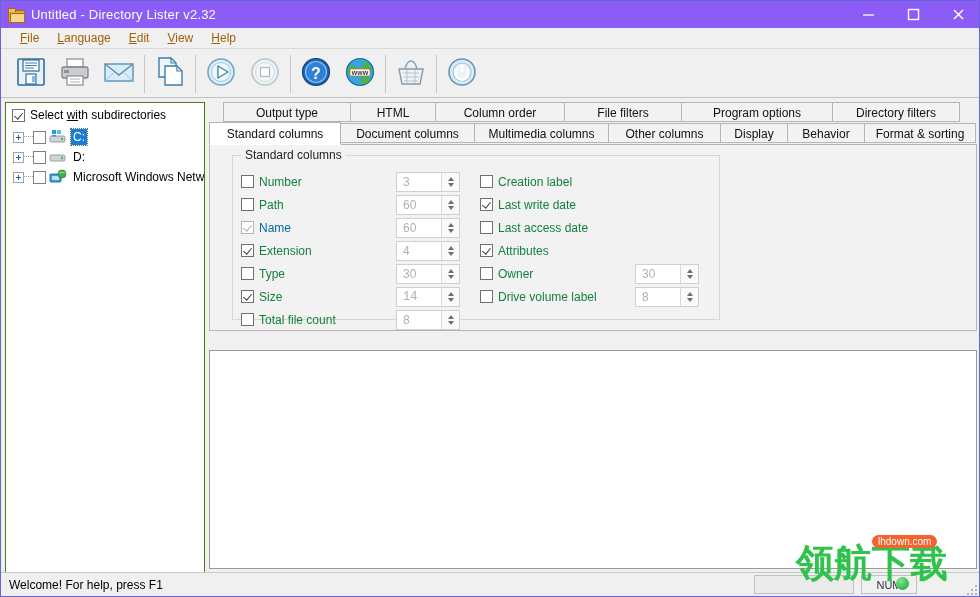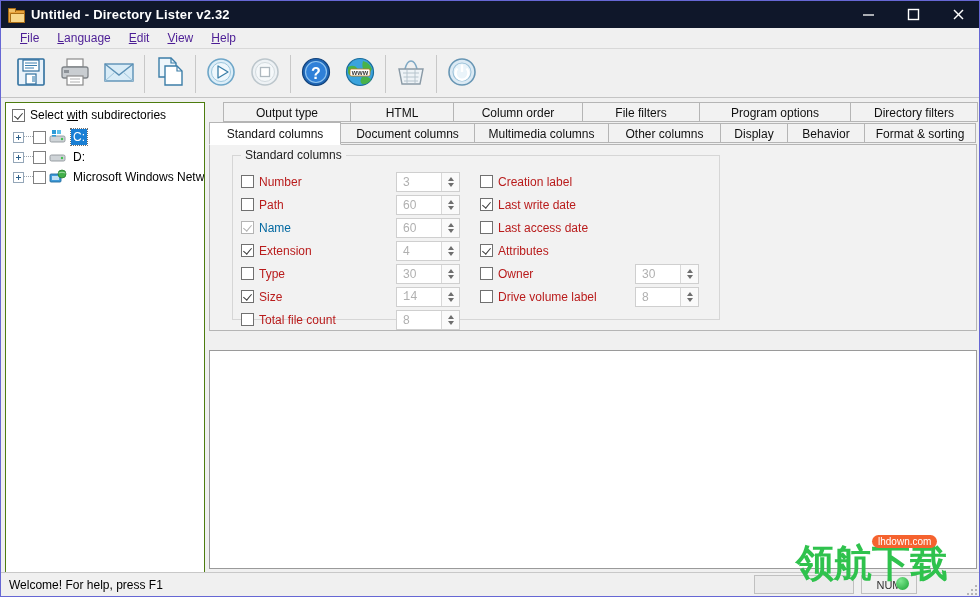--- a/index.html
+++ b/index.html
@@ -18,22 +18,22 @@
     box-sizing: border-box;
     background: #f0f0f0;
     border: 1px solid #6667d4;
     overflow: hidden;
   }
 
   
   .titlebar {
     position: absolute; left: 0; top: 0;
     width: 980px; height: 27px;
-    background: #0f172a;
-    display: flex; align-items: center; font-weight: bold;
+    background: #8b5cf6;
+    display: flex; align-items: center;
   }
   .title-icon {
     width: 16px; height: 16px;
     margin-left: 7px; margin-right: 7px;
     position: relative; flex: none;
   }
   .title-icon .folder-back {
     position: absolute; left: 0; top: 3px;
     width: 15px; height: 11px;
     background: #e8a33d;
@@ -78,21 +78,21 @@
     position: absolute; left: 0; top: 27px;
     width: 978px; height: 21px;
     background: #f0f0f0;
     border-bottom: 1px solid #d8d8d8;
     display: flex; align-items: center;
     padding-left: 10px;
     box-sizing: border-box;
   }
   .menu-item {
     font-size: 12px;
-    color: #4c1d95;
+    color: #a16207;
     padding: 2px 9px;
     white-space: nowrap;
   }
   .menu-item u { text-decoration: underline; }
 
   
   .toolbar {
     position: absolute; left: 0; top: 49px;
     width: 978px; height: 48px;
     background: #f0f0f0;
@@ -270,21 +270,21 @@
   .opt-col.right { left: 247px; top: 14px; }
 
   .opt-row {
     display: flex; align-items: center;
     height: 23px;
     margin-bottom: 0px;
   }
   .opt-label {
     font-size: 12px; margin-left: 5px;
     white-space: nowrap;
-    color: #b91c1c;
+    color: #15803d;
   }
   .opt-label.dim { color: #0369a1; }
 
   .spin {
     width: 64px; height: 20px;
     border: 1px solid #cfcfcf;
     background: #ffffff;
     box-sizing: border-box;
     display: flex;
     position: absolute;
@@ -618,21 +618,21 @@
         <div class="tree-label">Microsoft Windows Network</div>
       </div>
 
     </div>
   </div>
 
   <div class="right-area">
 
     <div class="tabrow row1">
       <div class="tab" style="width:128px">Output type</div>
-      <div class="tab" style="width:104px">HTML</div>
+      <div class="tab" style="width:86px">HTML</div>
       <div class="tab" style="width:130px">Column order</div>
       <div class="tab" style="width:118px">File filters</div>
       <div class="tab" style="width:152px">Program options</div>
       <div class="tab" style="width:128px">Directory filters</div>
     </div>
 
     <div class="tabrow row2">
       <div class="tab active" style="width:132px">Standard columns</div>
       <div class="tab" style="width:135px">Document columns</div>
       <div class="tab" style="width:135px">Multimedia columns</div>

